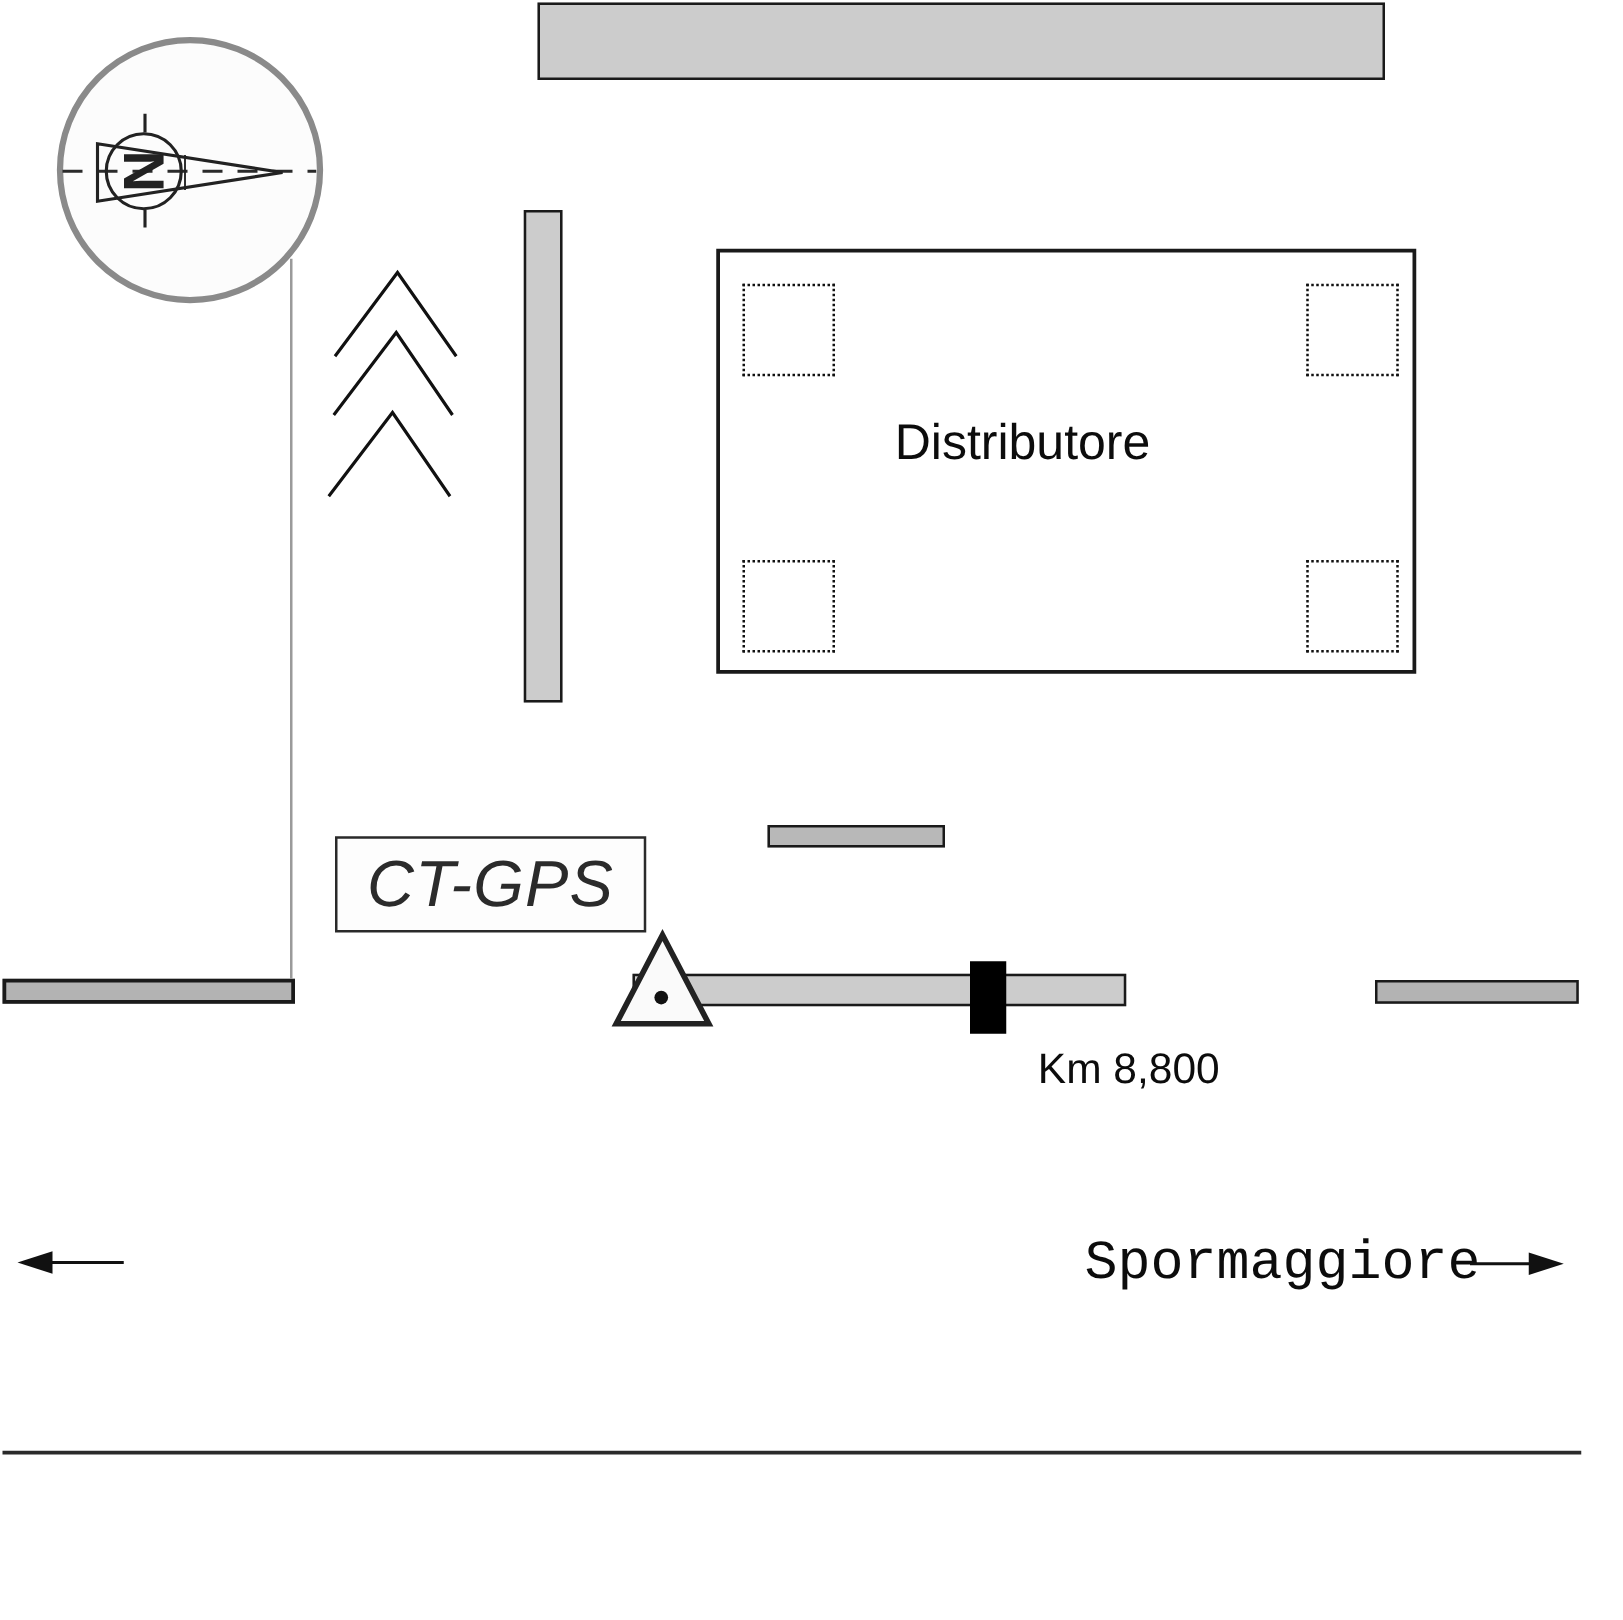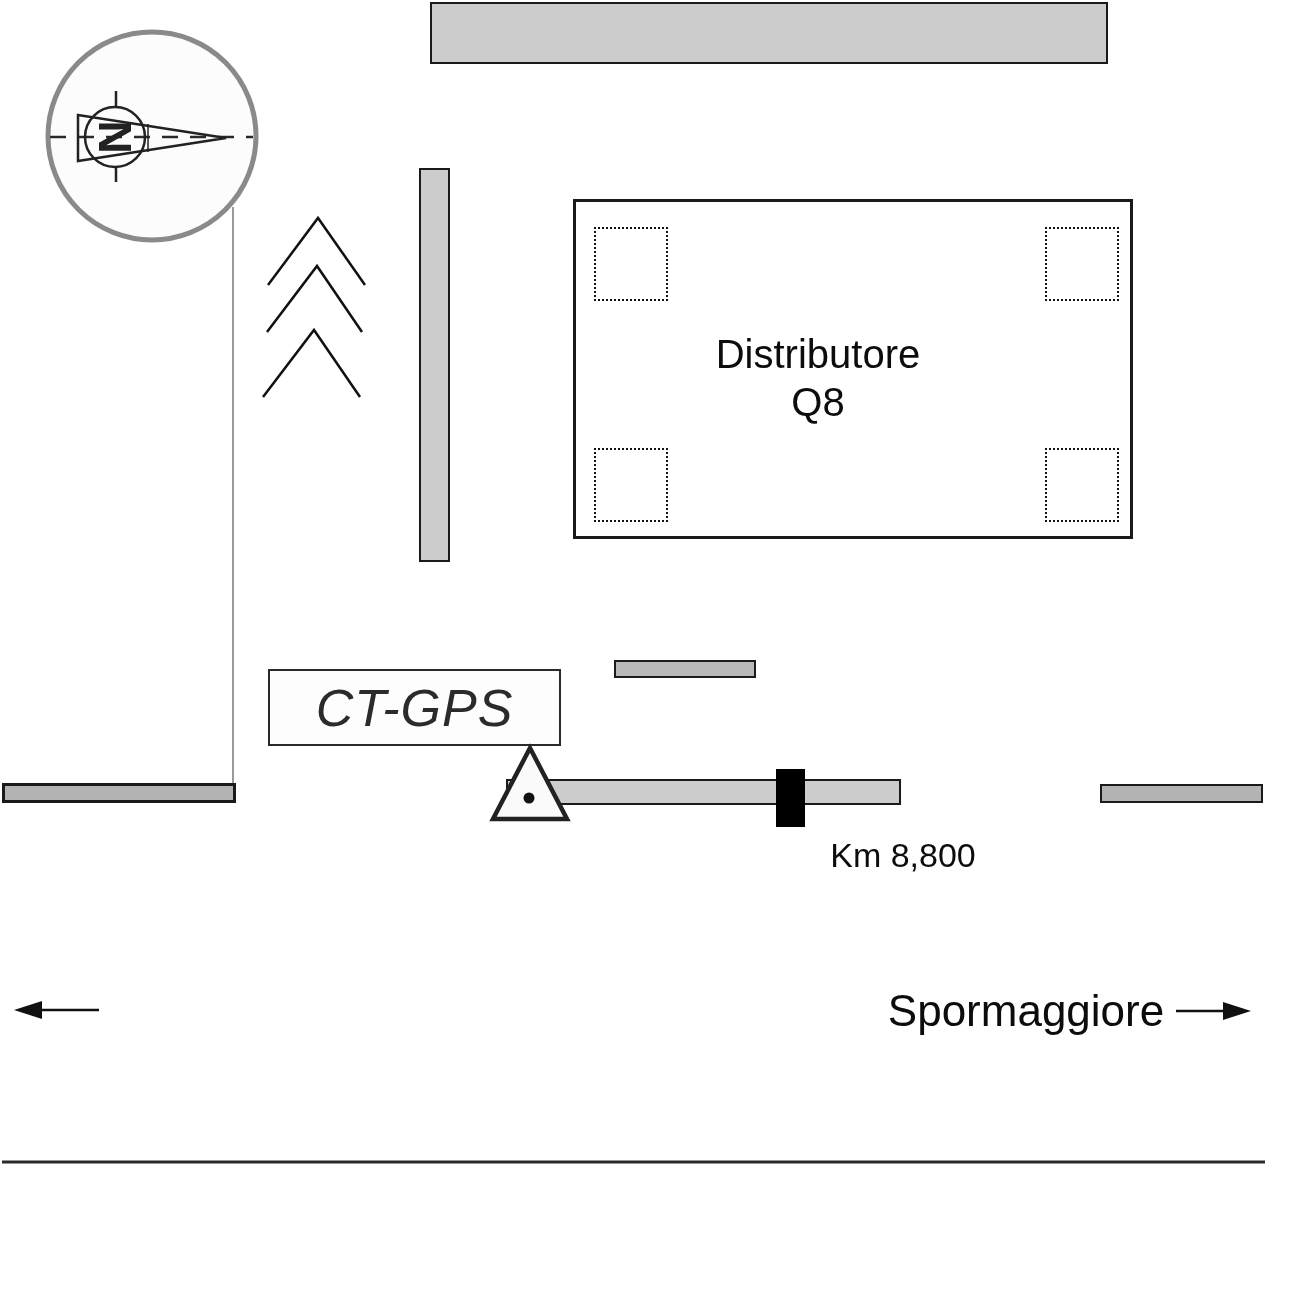--- a/index.html
+++ b/index.html
@@ -44,21 +44,21 @@
   #pump-tl { left: 18px;  top: 25px; }
   #pump-tr { left: 469px; top: 25px; }
   #pump-bl { left: 18px;  top: 246px; }
   #pump-br { left: 469px; top: 246px; }
   #building-label {
     position: absolute; left: 0; width: 484px; top: 128px;
     text-align: center; font-size: 40px; line-height: 48px; color: #0c0c0c;
   }
   #station-box {
     position: absolute; box-sizing: border-box;
-    left: 268px; top: 669px; width: 293px; height: 77px;
+    left: 268px; top: 669px; width: 249px; height: 77px;
     background: #fdfdfd; border: 2px solid #2a2a2a; z-index: 3;
     display: flex; align-items: center; justify-content: center;
   }
   #station-label {
     font-style: italic; font-size: 52px; color: #2b2b2b; letter-spacing: 1px;
   }
   .floating-label { position: absolute; z-index: 3; white-space: nowrap; }
   #km-label {
     left: 903px; top: 836px; transform: translateX(-50%);
     font-size: 34px; color: #0c0c0c;
@@ -66,21 +66,21 @@
   #dest-left-label {
     left: 193px; top: 986px; transform: translateX(-50%);
     font-size: 44px; color: #0c0c0c;
   }
   #road-name-label {
     left: 631px; top: 984px; transform: translateX(-50%);
     font-size: 44px; color: #0c0c0c;
   }
   #dest-right-label {
     left: 1026px; top: 986px; transform: translateX(-50%);
-    font-size: 44px; color: #0c0c0c;
+    font-size: 44px; color: #0c0c0c; font-family: Liberation Mono, monospace;
   }
   #overlay-svg {
     position: absolute; left: 0; top: 0; z-index: 5; pointer-events: none;
   }
 </style>
 </head>
 <body>
 
 <div id="canvas">
 
@@ -92,21 +92,20 @@
   <div class="bar mid" id="right-road-bar"></div>
   <div id="km-marker-block"></div>
 
   <div id="building-rect">
     <div class="pump-island" id="pump-tl"></div>
     <div class="pump-island" id="pump-tr"></div>
     <div class="pump-island" id="pump-bl"></div>
     <div class="pump-island" id="pump-br"></div>
     <div id="building-label">
       <div>Distributore</div>
-      <div>Q8</div>
     </div>
   </div>
 
   <div id="station-box">
     <span id="station-label">CT-GPS</span>
   </div>
 
   <div class="floating-label" id="km-label">Km 8,800</div>
   <div class="floating-label" id="dest-right-label">Spormaggiore</div>
 

